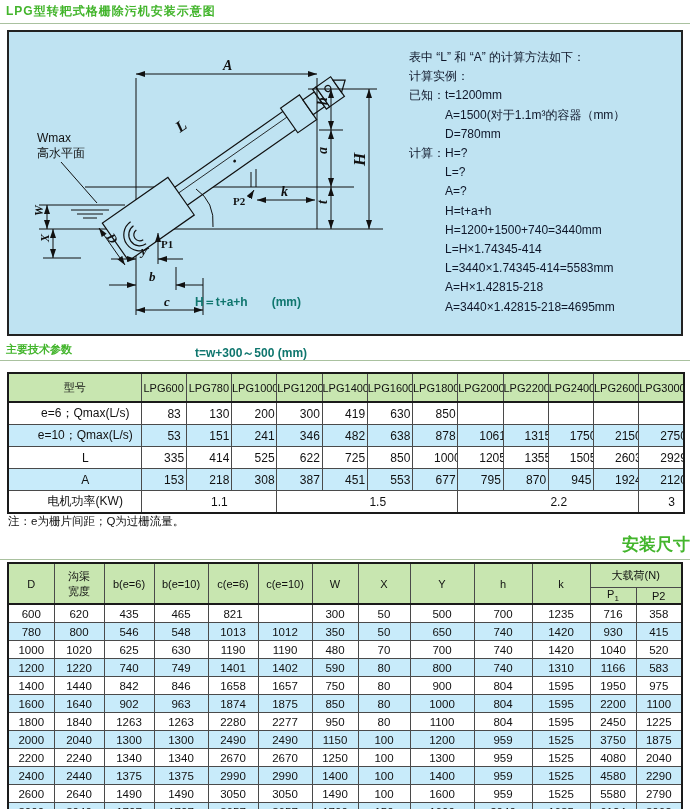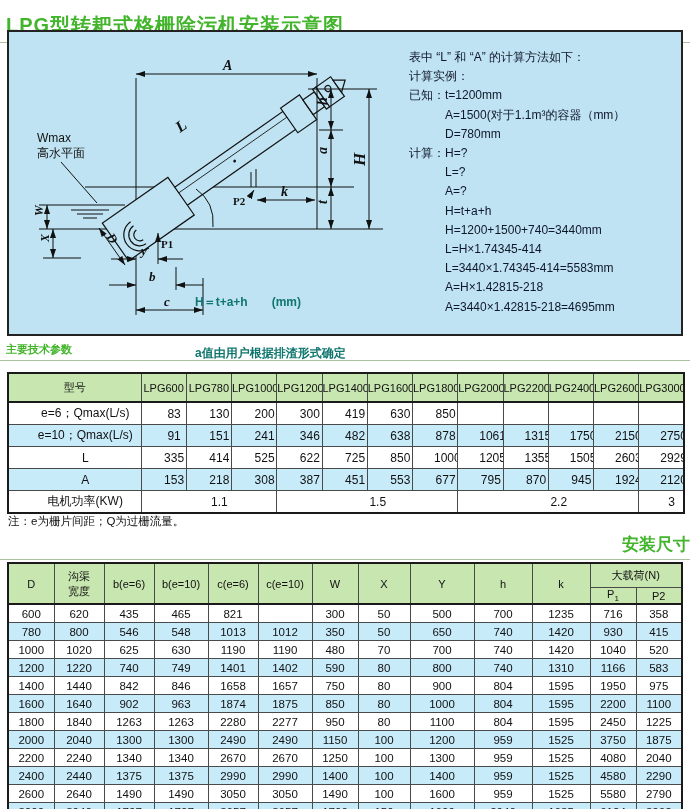--- a/index.html
+++ b/index.html
@@ -1,21 +1,21 @@
 <!DOCTYPE html>
 <html><head>
 <meta charset="utf-8">
 <style>
   html,body{margin:0;padding:0;background:#fff;}
   .page{position:relative;width:690px;height:809px;overflow:hidden;background:#fff;
         font-family:"Liberation Sans",sans-serif;color:#111;}
   .sec-title{position:absolute;left:0;width:690px;box-sizing:border-box;
              color:#43b52c;font-weight:bold;padding:0 0 3px 6px;
              border-bottom:1px solid #a9c19f;}
-  #title1{top:12px;font-size:20px;letter-spacing:1px;}
+  #title1{top:3px;font-size:12px;letter-spacing:1px;}
   #sec2{top:342px;font-size:11px;}
   #sec3{top:533px;font-size:17px;text-align:right;}
   .panel{position:absolute;left:7px;top:30px;width:676px;height:306px;box-sizing:border-box;
          background:#bfe3f2;border:2px solid #222;}
   .calc-block{position:absolute;left:400px;top:16px;width:268px;
               font-size:12px;line-height:19.2px;white-space:pre;color:#0f172a;}
   .formula-block{position:absolute;left:186px;top:228px;font-weight:bold;
                  font-size:12px;line-height:17px;white-space:pre;color:#0f766e;}
   svg.diag{position:absolute;left:0;top:0;}
   table{border-collapse:collapse;table-layout:fixed;background:#fff;
@@ -128,20 +128,21 @@
         <text x="224" y="173" font-size="11" font-style="normal">P2</text>
       </g>
       <g font-family="'Liberation Sans',sans-serif" fill="#111">
         <text x="28" y="110" font-size="12">Wmax</text>
         <text x="28" y="125" font-size="12">高水平面</text>
       </g>
     </svg>
 
     <div class="formula-block">
       <div>H＝t+a+h　　(mm)</div>
+      <div>t=w+300～500 (mm)</div>
       <div>a值由用户根据排渣形式确定</div>
     </div>
 
     <div class="calc-block" id="calc-block"><div>表中 “L” 和 “A” 的计算方法如下：</div><div>计算实例：</div><div>已知：t=1200mm</div><div>　　　A=1500(对于1.1m³的容器（mm）</div><div>　　　D=780mm</div><div>计算：H=?</div><div>　　　L=?</div><div>　　　A=?</div><div>　　　H=t+a+h</div><div>　　　H=1200+1500+740=3440mm</div><div>　　　L=H×1.74345-414</div><div>　　　L=3440×1.74345-414=5583mm</div><div>　　　A=H×1.42815-218</div><div>　　　A=3440×1.42815-218=4695mm</div></div>
   </div>
 
   <div id="sec2" class="sec-title">主要技术参数</div>
 
   <table id="params-table">
     <colgroup id="params-cols">
@@ -187,21 +188,21 @@
           <td>630</td>
           <td>850</td>
           <td></td>
           <td></td>
           <td></td>
           <td></td>
           <td></td>
         </tr>
         <tr class="alt">
           <td>e=10；Qmax(L/s)</td>
-          <td>91</td>
+          <td>53</td>
           <td>151</td>
           <td>241</td>
           <td>346</td>
           <td>482</td>
           <td>638</td>
           <td>878</td>
           <td>1061</td>
           <td>1315</td>
           <td>1750</td>
           <td>2150</td>

